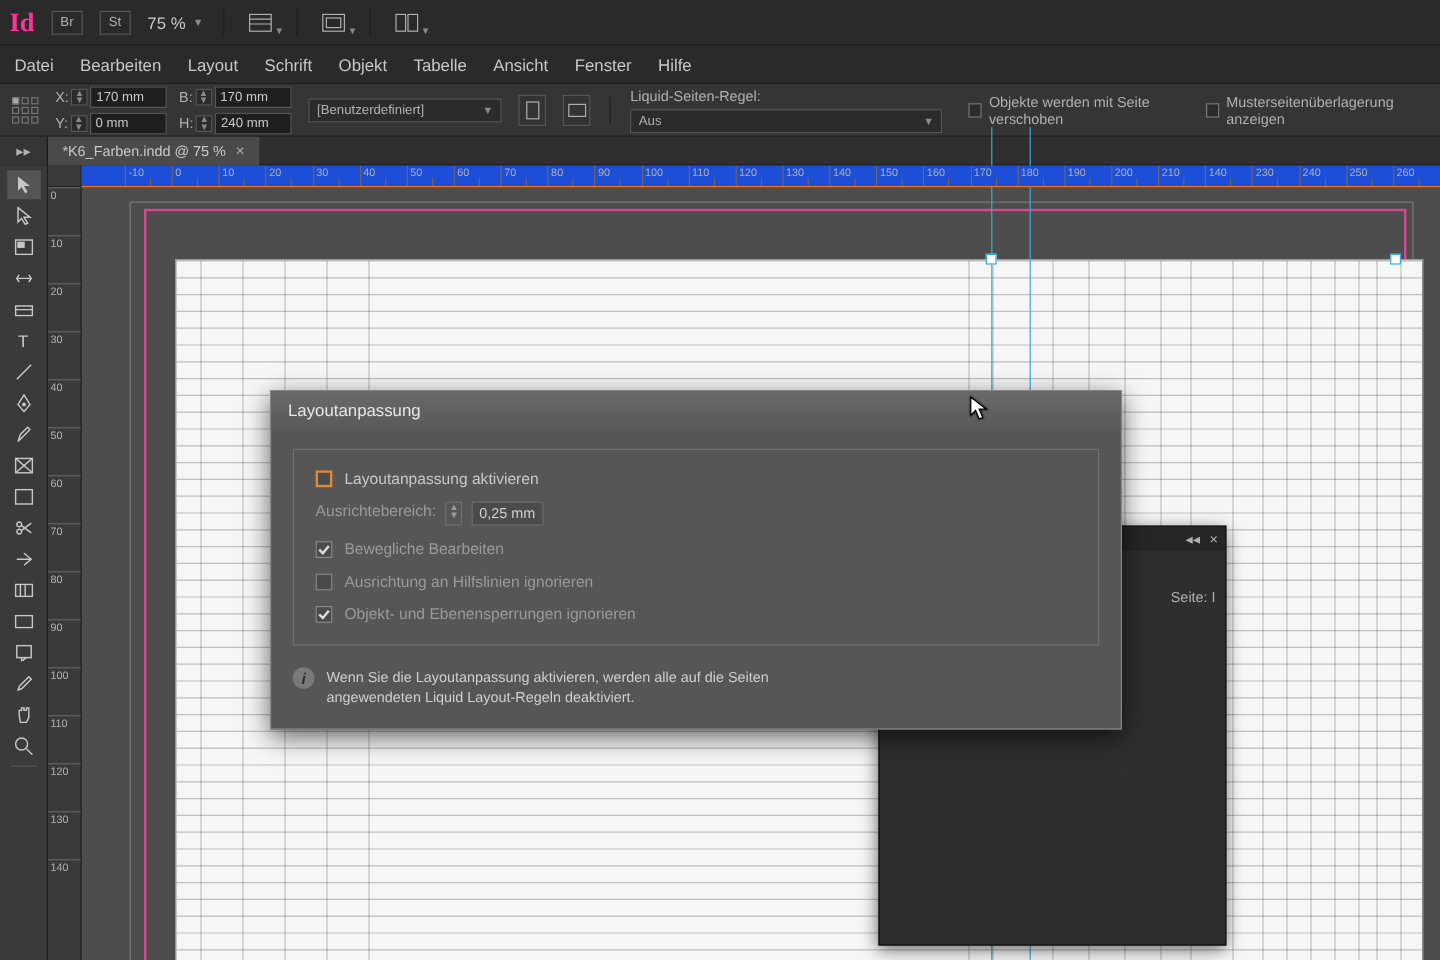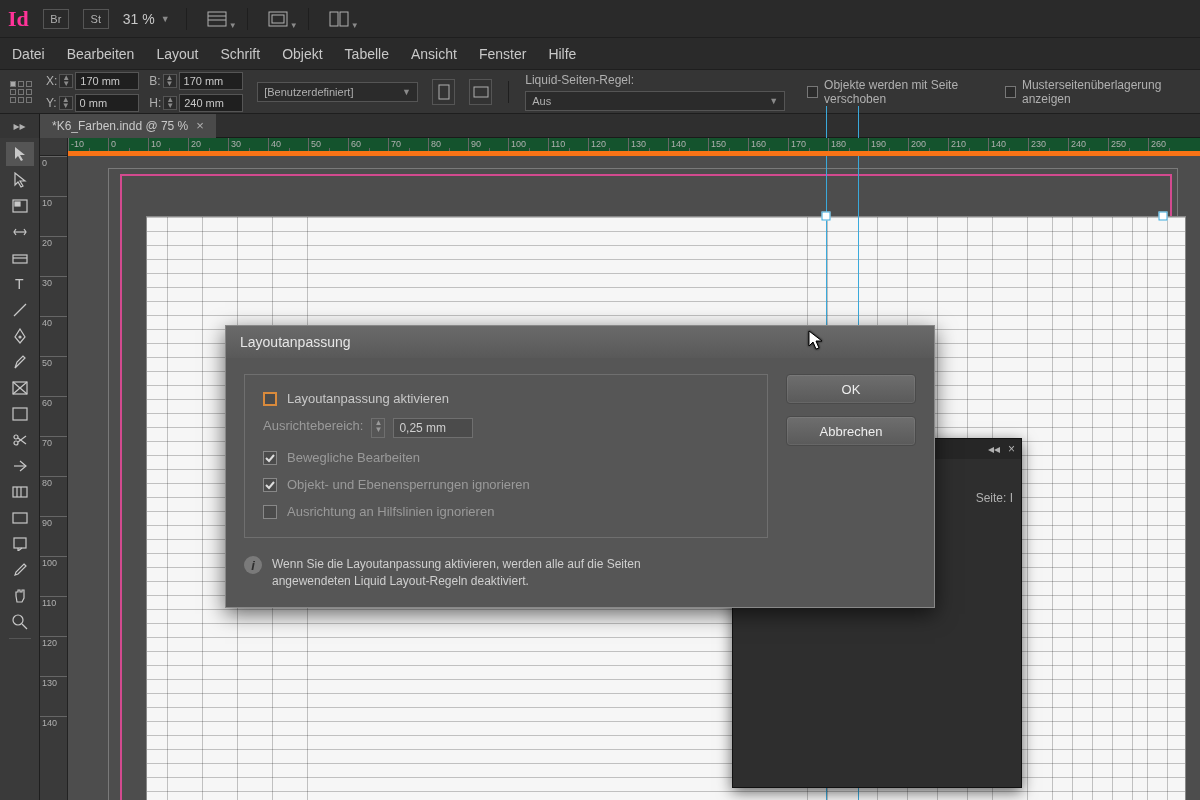--- a/index.html
+++ b/index.html
@@ -60,21 +60,21 @@
   .workspace{position:absolute;left:0;right:0;top:138px;bottom:0;display:flex;}
   .toolcol{width:40px;background:var(--bg-800);display:flex;flex-direction:column;align-items:center;gap:2px;padding-top:4px;border-right:1px solid #1e1e1e;}
   .tool{width:28px;height:24px;display:flex;align-items:center;justify-content:center;color:var(--fg-200);}
   .tool.sel{background:#555;}
   .tool svg{stroke:currentColor;fill:none;stroke-width:1.2;}
   .tool.fill svg{fill:currentColor;stroke:none;}
   .tool-sep{width:22px;height:1px;background:#555;margin:2px 0;}
   .canvas-wrap{flex:1;position:relative;background:#4d4d4d;}
   
   .ruler-corner{position:absolute;left:0;top:0;width:28px;height:18px;background:#3a3a3a;border-right:1px solid #222;border-bottom:1px solid #222;z-index:3;}
-  .ruler-h{position:absolute;left:28px;right:0;top:0;height:18px;background:#14532d;border-bottom:5px solid #f97316;overflow:hidden;z-index:3;}
+  .ruler-h{position:absolute;left:28px;right:0;top:0;height:18px;background:#1d4ed8;border-bottom:1px solid #f97316;overflow:hidden;z-index:3;padding-left:36px;}
   .ruler-h .ticks{display:flex;height:100%;}
   .ruler-h .tick{width:40px;height:100%;border-left:1px solid #666;position:relative;}
   .ruler-h .tick span{position:absolute;left:2px;top:1px;font-size:9px;color:var(--fg-300);}
   .ruler-h .tick::after{content:"";position:absolute;left:20px;top:10px;width:1px;height:8px;background:#666;}
   .ruler-v{position:absolute;left:0;top:18px;bottom:0;width:28px;background:#3a3a3a;border-right:1px solid #222;z-index:3;}
   .ruler-v .tick{height:40px;border-top:1px solid #666;position:relative;}
   .ruler-v .tick span{position:absolute;left:2px;top:1px;font-size:9px;color:var(--fg-300);}
   
   .canvas{position:absolute;left:28px;top:18px;right:0;bottom:0;background:#4d4d4d;}
   .page-shadow{position:absolute;left:40px;top:12px;width:1070px;height:650px;border:1px solid #7a7a7a;background:transparent;}
@@ -98,38 +98,38 @@
   .dlg-btn{height:30px;background:linear-gradient(#6e6e6e,#5a5a5a);border:1px solid #4a4a4a;border-radius:4px;color:#eee;font-size:13px;display:flex;align-items:center;justify-content:center;box-shadow:0 0 0 1px rgba(255,255,255,0.08) inset;}
   .opt{display:flex;align-items:center;gap:10px;font-size:13px;}
   .opt .cbox{width:14px;height:14px;border:1px solid #888;background:#4b4b4b;display:flex;align-items:center;justify-content:center;}
   .opt.primary .cbox{border:2px solid var(--orange);}
   .opt .chk{width:10px;height:10px;color:#eee;}
   .opt.disabled{color:#9a9a9a;}
   .opt .text{white-space:nowrap;}
   .snap-row{display:flex;gap:8px;color:#9a9a9a;font-size:13px;}
   .snap-row .spin{display:flex;flex-direction:column;line-height:7px;font-size:8px;color:#9a9a9a;border:1px solid #6f6f6f;}
   .snap-row .spin span{padding:0 2px;}
-  .snap-row input{width:80px;height:20px;background:#4b4b4b;border:1px solid #6f6f6f;color:#cfcfcf;font-size:12px;padding:0 5px;}
+  .snap-row input{width:60px;height:20px;background:#4b4b4b;border:1px solid #6f6f6f;color:#cfcfcf;font-size:12px;padding:0 5px;}
   .infozone{display:flex;gap:10px;padding:0 18px 16px;align-items:flex-start;}
   .infozone .icon{width:18px;height:18px;border-radius:50%;background:#7a7a7a;color:#2e2e2e;font-weight:bold;font-size:13px;display:flex;align-items:center;justify-content:center;font-style:italic;}
   .infozone .msg{font-size:12px;color:#cfcfcf;line-height:1.45;max-width:430px;}
   .check-svg{stroke:#ddd;stroke-width:2;fill:none;}
   
   .cursor{position:absolute;left:808px;top:330px;z-index:20;pointer-events:none;}
   .cursor svg{filter:drop-shadow(0 0 1px #000);}
 </style>
 </head>
 <body>
 
 <div class="titlebar">
   <span class="app-logo">Id</span>
   <div class="iconbox">Br</div>
   <div class="iconbox">St</div>
   <div class="zoom-disp">
-    <span>31 %</span>
+    <span>75 %</span>
     <span class="arrow">▼</span>
   </div>
   <div class="tb-sep"></div>
   <div class="tb-icon">
     <svg width="20" height="16">
         <rect x="1" y="1" width="18" height="14"></rect>
         <line x1="1" y1="5" x2="19" y2="5"></line>
         <line x1="1" y1="9" x2="19" y2="9"></line>
       </svg>
     <span class="mini-arrow">▼</span>
@@ -611,35 +611,31 @@
       </div>
       <label class="opt disabled">
         <span class="cbox">
             <svg class="chk check-svg" width="10" height="10">
               <polyline points="1,5 4,8 9,2"></polyline>
             </svg>
           </span>
         <span class="text">Bewegliche Bearbeiten</span>
       </label>
       <label class="opt disabled">
+        <span class="cbox"></span>
+        <span class="text">Ausrichtung an Hilfslinien ignorieren</span>
+      </label>
+      <label class="opt disabled">
         <span class="cbox">
             <svg class="chk check-svg" width="10" height="10">
               <polyline points="1,5 4,8 9,2"></polyline>
             </svg>
           </span>
         <span class="text">Objekt- und Ebenensperrungen ignorieren</span>
       </label>
-      <label class="opt disabled">
-        <span class="cbox"></span>
-        <span class="text">Ausrichtung an Hilfslinien ignorieren</span>
-      </label>
-    </div>
-    <div class="btncol">
-      <div class="dlg-btn">OK</div>
-      <div class="dlg-btn">Abbrechen</div>
     </div>
   </div>
   <div class="infozone">
     <div class="icon">i</div>
     <div class="msg">Wenn Sie die Layoutanpassung aktivieren, werden alle auf die Seiten angewendeten Liquid Layout-Regeln deaktiviert.</div>
   </div>
 </div>
 
 <div class="cursor">
   <svg width="18" height="22">

